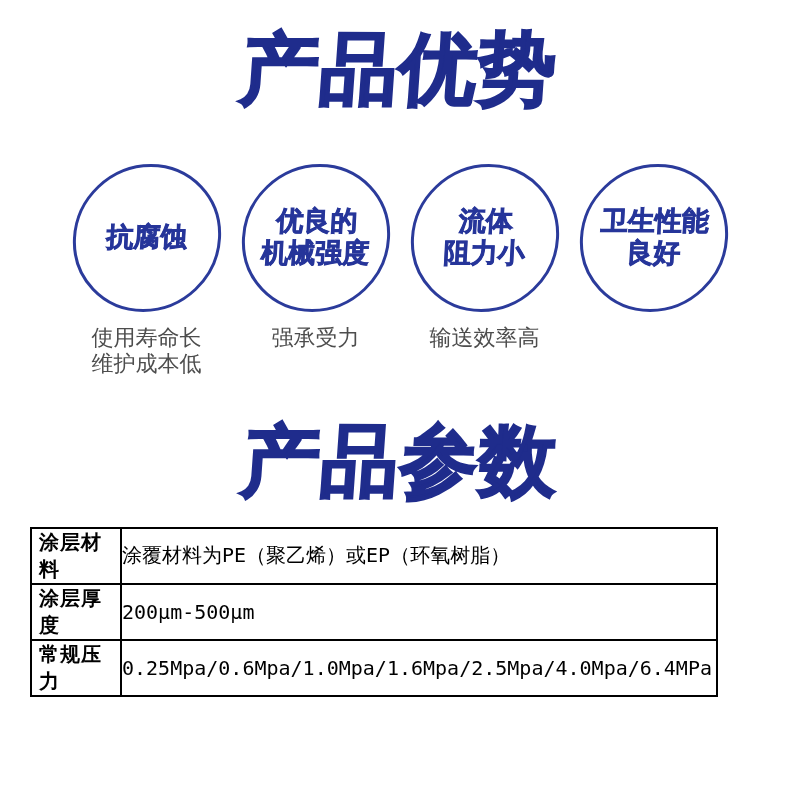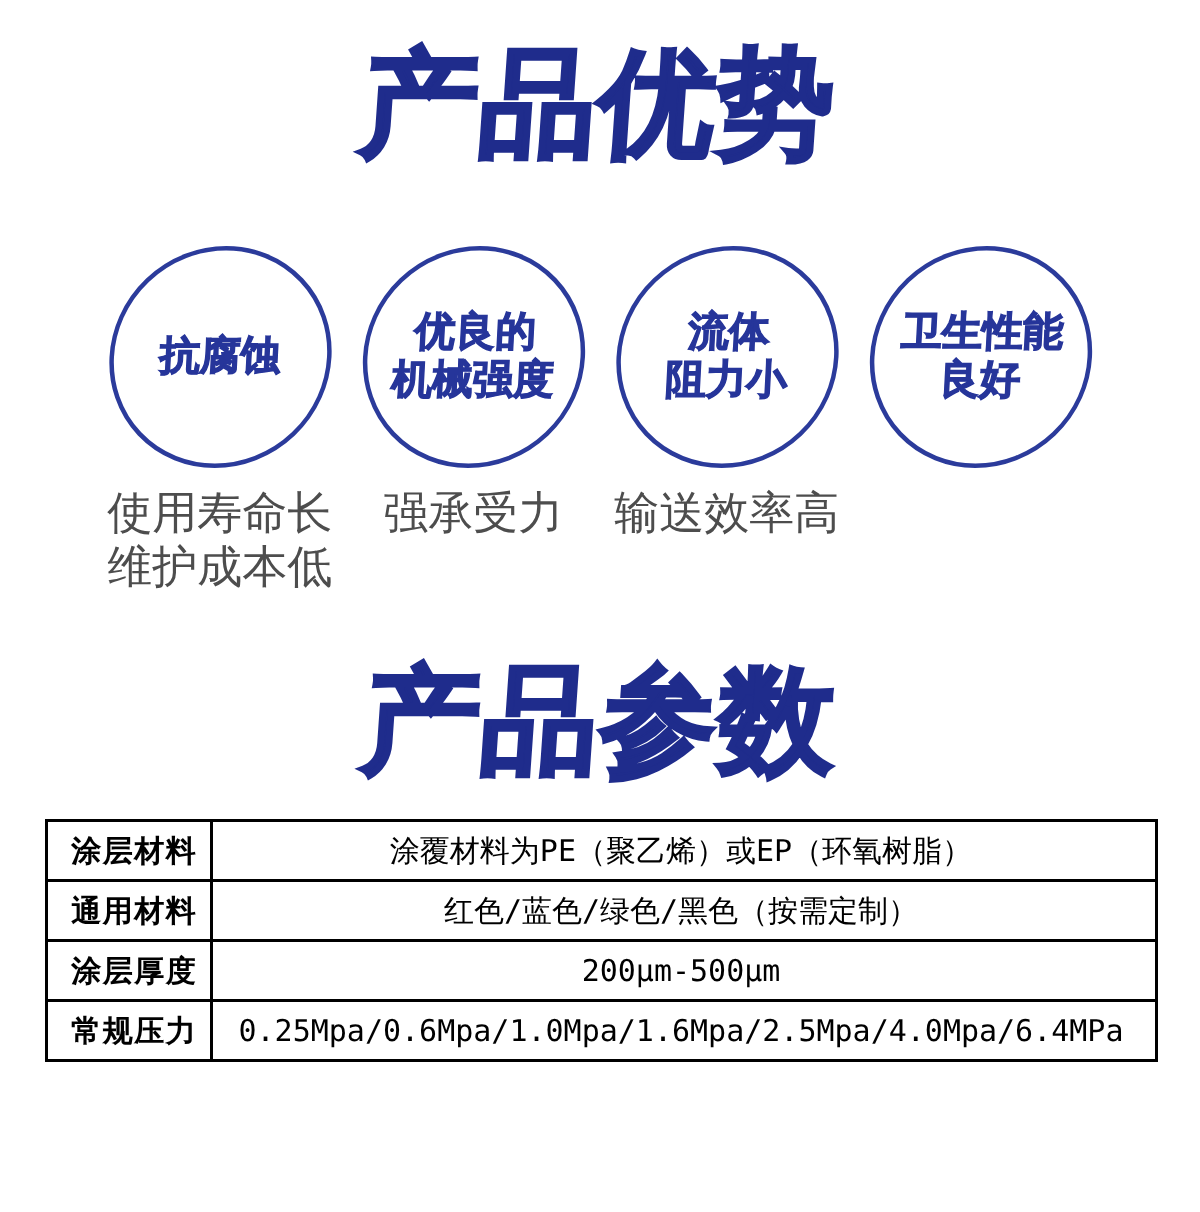--- a/index.html
+++ b/index.html
@@ -22,27 +22,27 @@
   .adv-item{width:152px;display:flex;flex-direction:column;align-items:center;}
   .circle{
     box-sizing:border-box;width:148px;height:148px;border:3px solid #2b3b9b;
     border-radius:50%;display:flex;flex-direction:column;align-items:center;
     justify-content:center;color:#26359a;font-weight:bold;font-size:27px;
     line-height:1.18;transform:skewX(-3deg);-webkit-text-stroke:0.8px #26359a;
     text-align:center;
   }
   .circle span{display:block;}
   .caption{
-    margin-top:13px;font-size:30px;line-height:1.2;color:#4d4d4d;
+    margin-top:13px;font-size:22px;line-height:1.2;color:#4d4d4d;
     text-align:center;
   }
   .caption span{display:block;}
 
   table.params{
-    width:742px;margin:27px 0 0 30px;border-collapse:collapse;text-align:center;
+    width:688px;margin:27px 0 0 30px;border-collapse:collapse;
   }
   table.params td{
     border:2px solid #000;height:40px;box-sizing:border-box;
     vertical-align:middle;color:#000;
   }
   td.lbl{
     width:110px;font-weight:bold;font-size:20px;padding:0 0 0 7px;
     font-family:"Liberation Sans",sans-serif;letter-spacing:1px;
   }
   td.val{
@@ -105,24 +105,20 @@
 
   <h1 class="big-title title-parameters">产品参数</h1>
 
   <table class="params">
     <tbody>
       <tr>
         <td class="lbl"><span>涂层材料</span></td>
         <td class="val"><span>涂覆材料为PE（聚乙烯）或EP（环氧树脂）</span></td>
       </tr>
       <tr>
-        <td class="lbl"><span>通用材料</span></td>
-        <td class="val"><span>红色/蓝色/绿色/黑色（按需定制）</span></td>
-      </tr>
-      <tr>
         <td class="lbl"><span>涂层厚度</span></td>
         <td class="val"><span>200μm-500μm</span></td>
       </tr>
       <tr>
         <td class="lbl"><span>常规压力</span></td>
         <td class="val"><span>0.25Mpa/0.6Mpa/1.0Mpa/1.6Mpa/2.5Mpa/4.0Mpa/6.4MPa</span></td>
       </tr>
     </tbody>
   </table>
 

